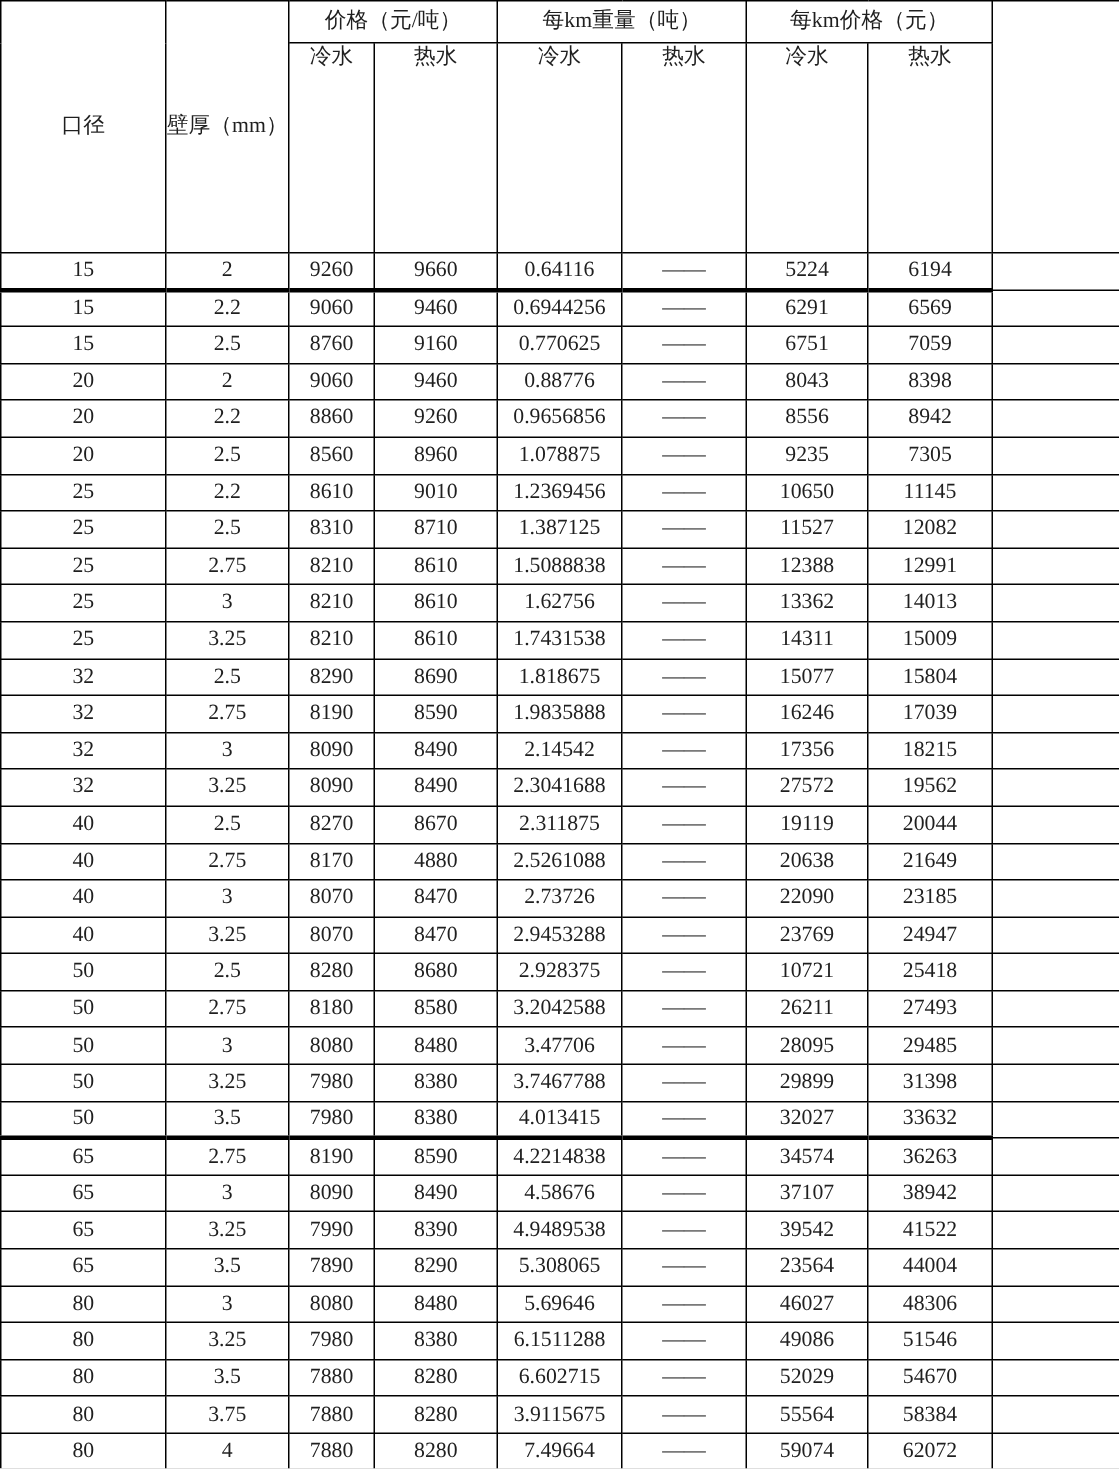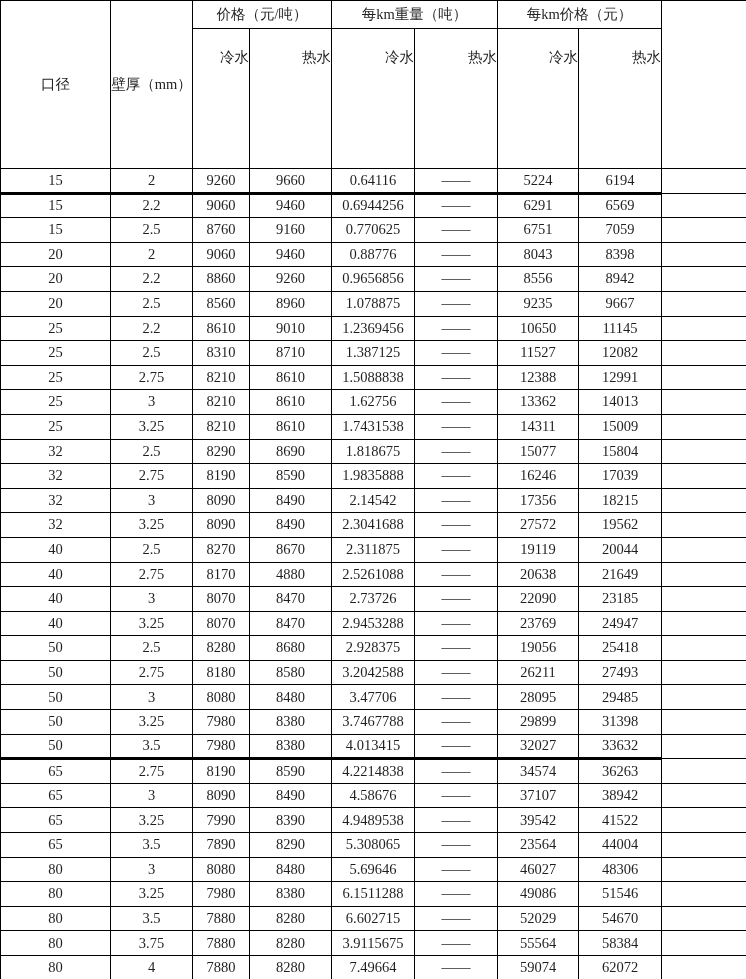--- a/index.html
+++ b/index.html
@@ -29,21 +29,21 @@
     vertical-align: middle;
     font-weight: normal;
     font-size: 14.5px;
     line-height: 1.2;
     white-space: nowrap;
     overflow: hidden;
   }
   
   tr.h1 { height: 28px; }
   tr.h2 { height: 140px; }
-  tr.h2 th { vertical-align: top; padding-top: 20px; text-align: right; }
+  tr.h2 th { vertical-align: top; padding-top: 1px; }
   th.span-head { vertical-align: top; padding-top: 5px; }
   
   tr.data-row { height: 24.6px; }
   
   td.extra-col, th.extra-col { border-left: 3px solid #000; }
   
   tr.thick-bottom td { border-bottom: 3px solid #000; }
   tr.thick-bottom td.extra-col { border-bottom: 1px solid #000; }
   
   td:last-child, th:last-child { border-right: none; }
@@ -139,21 +139,21 @@
           <td class="extra-col"></td>
         </tr>
         <tr class="data-row">
           <td>20</td>
           <td>2.5</td>
           <td>8560</td>
           <td>8960</td>
           <td>1.078875</td>
           <td>——</td>
           <td>9235</td>
-          <td>9667</td>
+          <td>7305</td>
           <td class="extra-col"></td>
         </tr>
         <tr class="data-row">
           <td>25</td>
           <td>2.2</td>
           <td>8610</td>
           <td>9010</td>
           <td>1.2369456</td>
           <td>——</td>
           <td>10650</td>
@@ -292,21 +292,21 @@
           <td>24947</td>
           <td class="extra-col"></td>
         </tr>
         <tr class="data-row">
           <td>50</td>
           <td>2.5</td>
           <td>8280</td>
           <td>8680</td>
           <td>2.928375</td>
           <td>——</td>
-          <td>19056</td>
+          <td>10721</td>
           <td>25418</td>
           <td class="extra-col"></td>
         </tr>
         <tr class="data-row">
           <td>50</td>
           <td>2.75</td>
           <td>8180</td>
           <td>8580</td>
           <td>3.2042588</td>
           <td>——</td>

